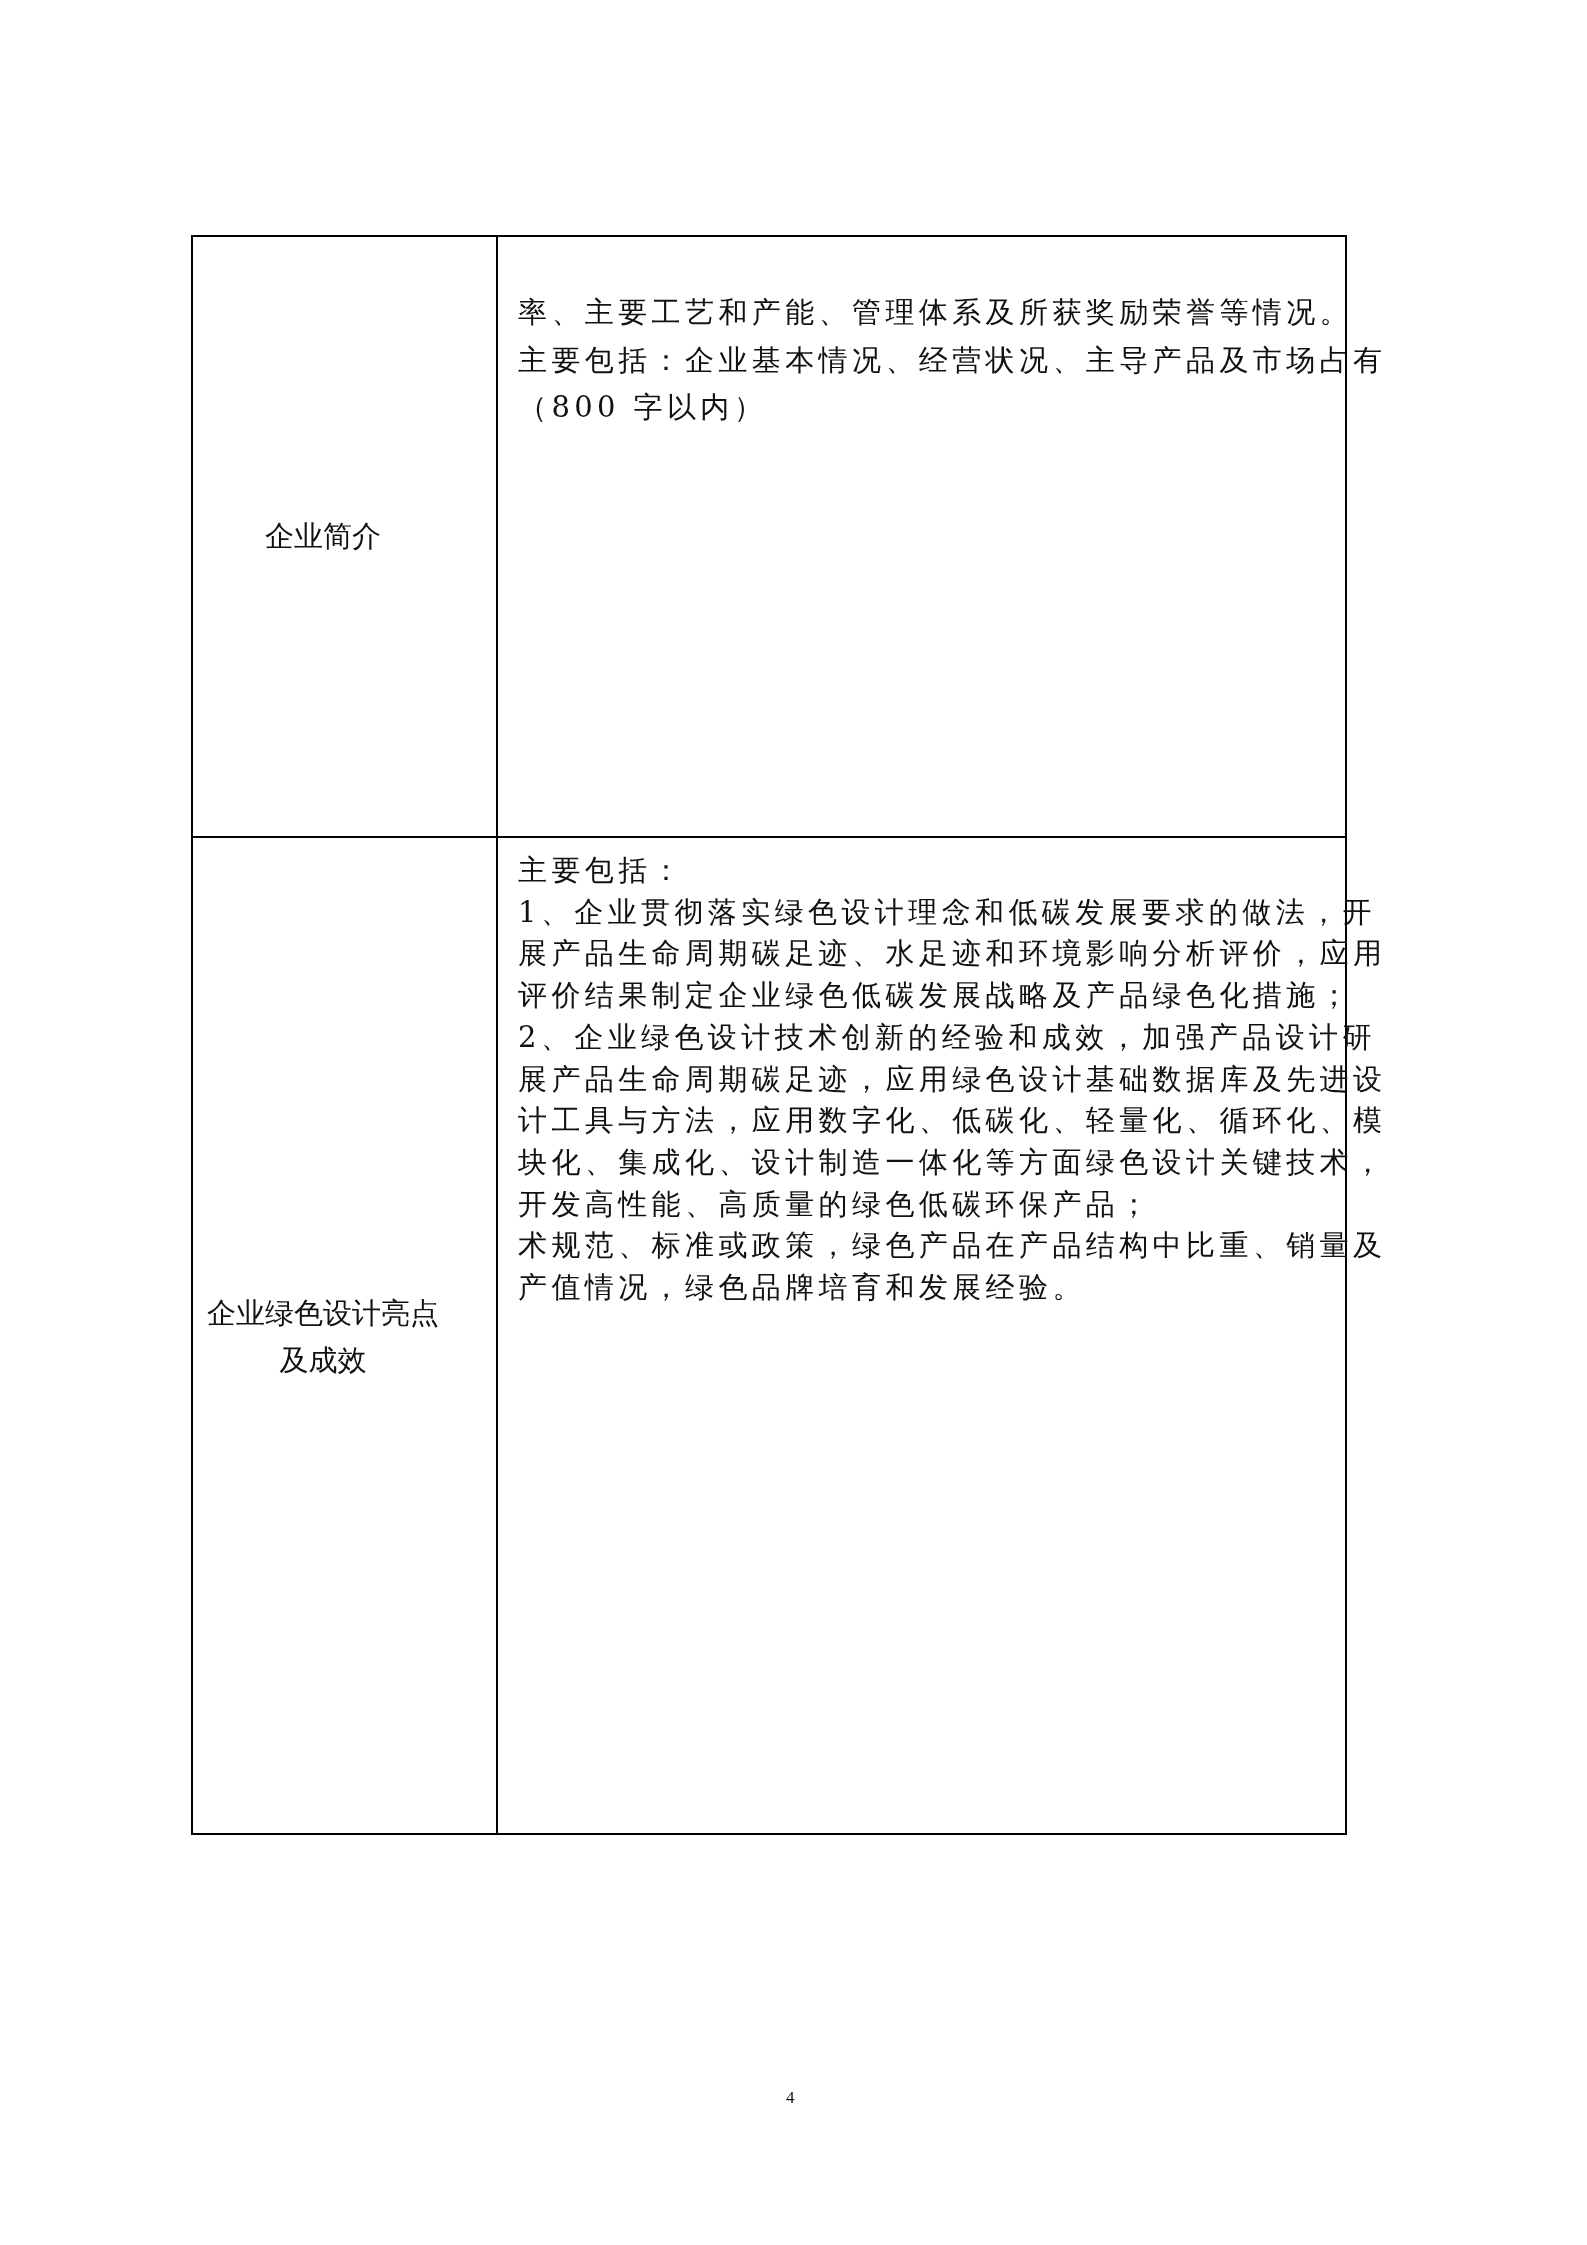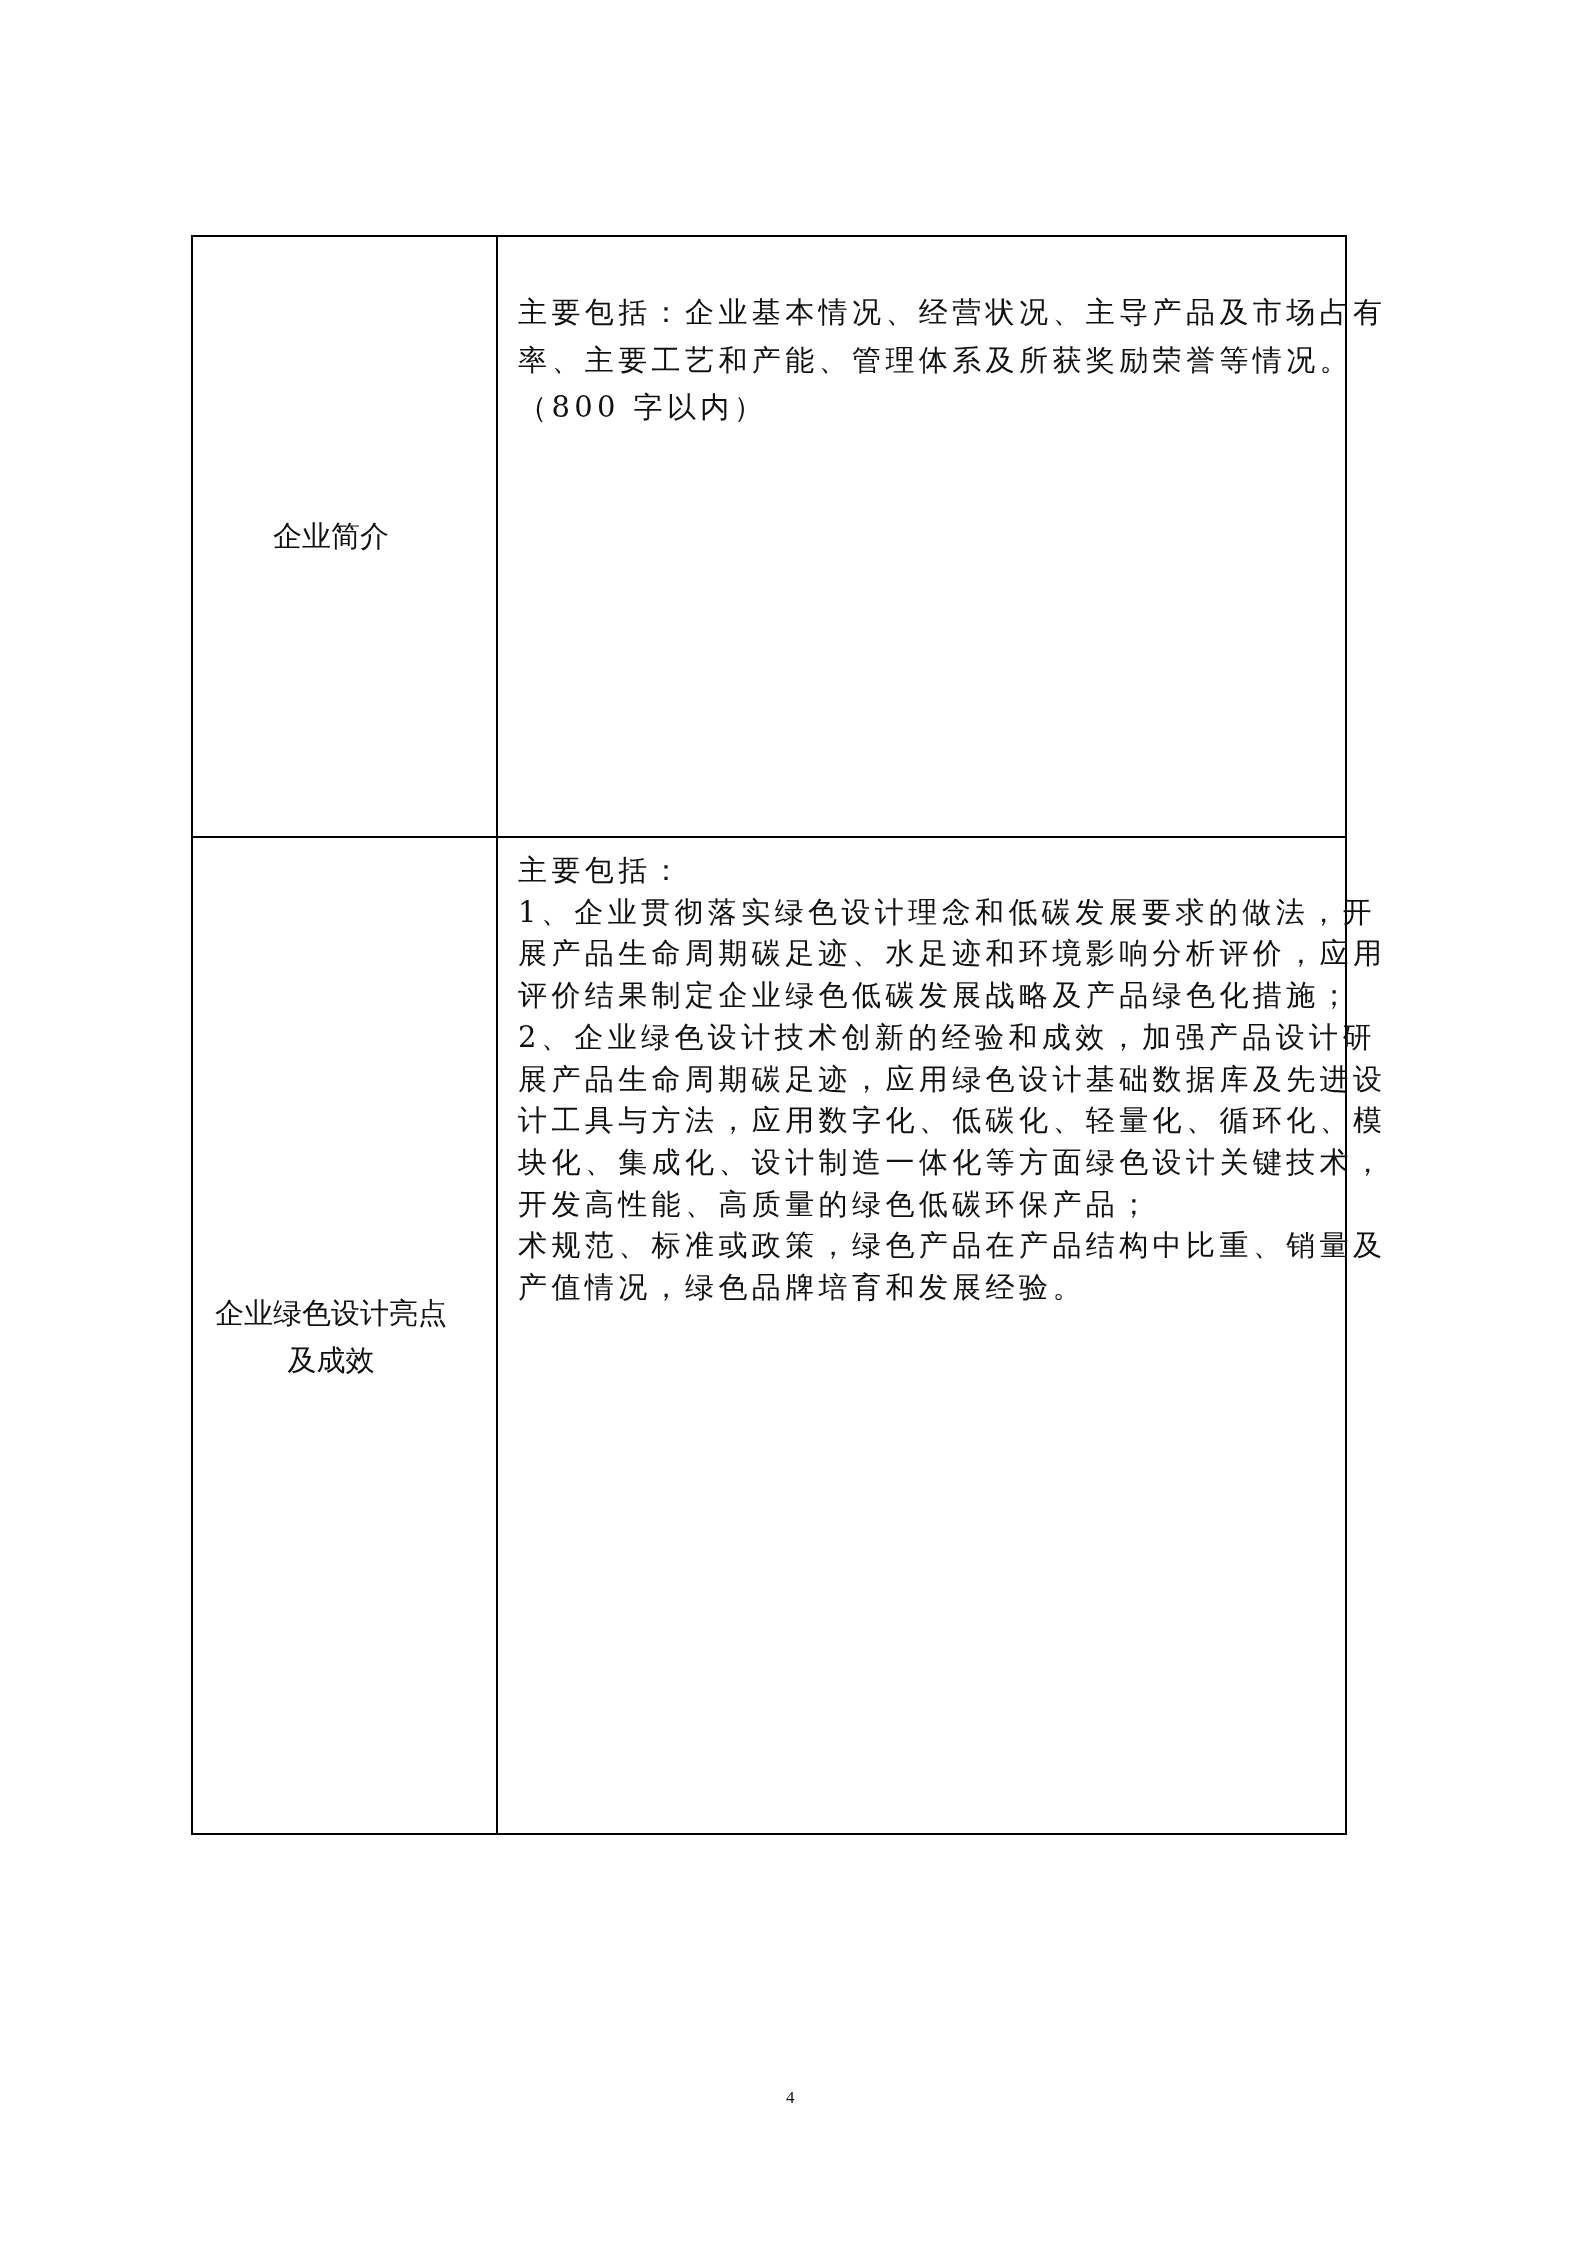--- a/index.html
+++ b/index.html
@@ -35,21 +35,21 @@
     .col-divider {
       position: absolute;
       top: 0;
       bottom: 0;
       left: 303px;
       width: 2px;
       background: #000;
     }
     .label-cell {
       position: absolute;
-      left: 8px;
+      left: 0;
       top: 0;
       width: 260px;
       height: 100%;
       display: flex;
       flex-direction: column;
       align-items: center;
       justify-content: center;
       font-size: 29px;
       line-height: 47px;
       text-align: center;
@@ -81,22 +81,22 @@
 <body>
 
 <div class="form-table">
 
   <div class="row row-1">
     <div class="label-cell">
       <span class="line">企业简介</span>
     </div>
     <div class="col-divider"></div>
     <div class="content-cell">
+      <span class="line">率、主要工艺和产能、管理体系及所获奖励荣誉等情况。</span>
       <span class="line">主要包括：企业基本情况、经营状况、主导产品及市场占有</span>
-      <span class="line">率、主要工艺和产能、管理体系及所获奖励荣誉等情况。</span>
       <span class="line">（800 字以内）</span>
     </div>
   </div>
 
   <div class="row row-2">
     <div class="label-cell">
       <span class="line">企业绿色设计亮点</span>
       <span class="line">及成效</span>
     </div>
     <div class="col-divider"></div>

